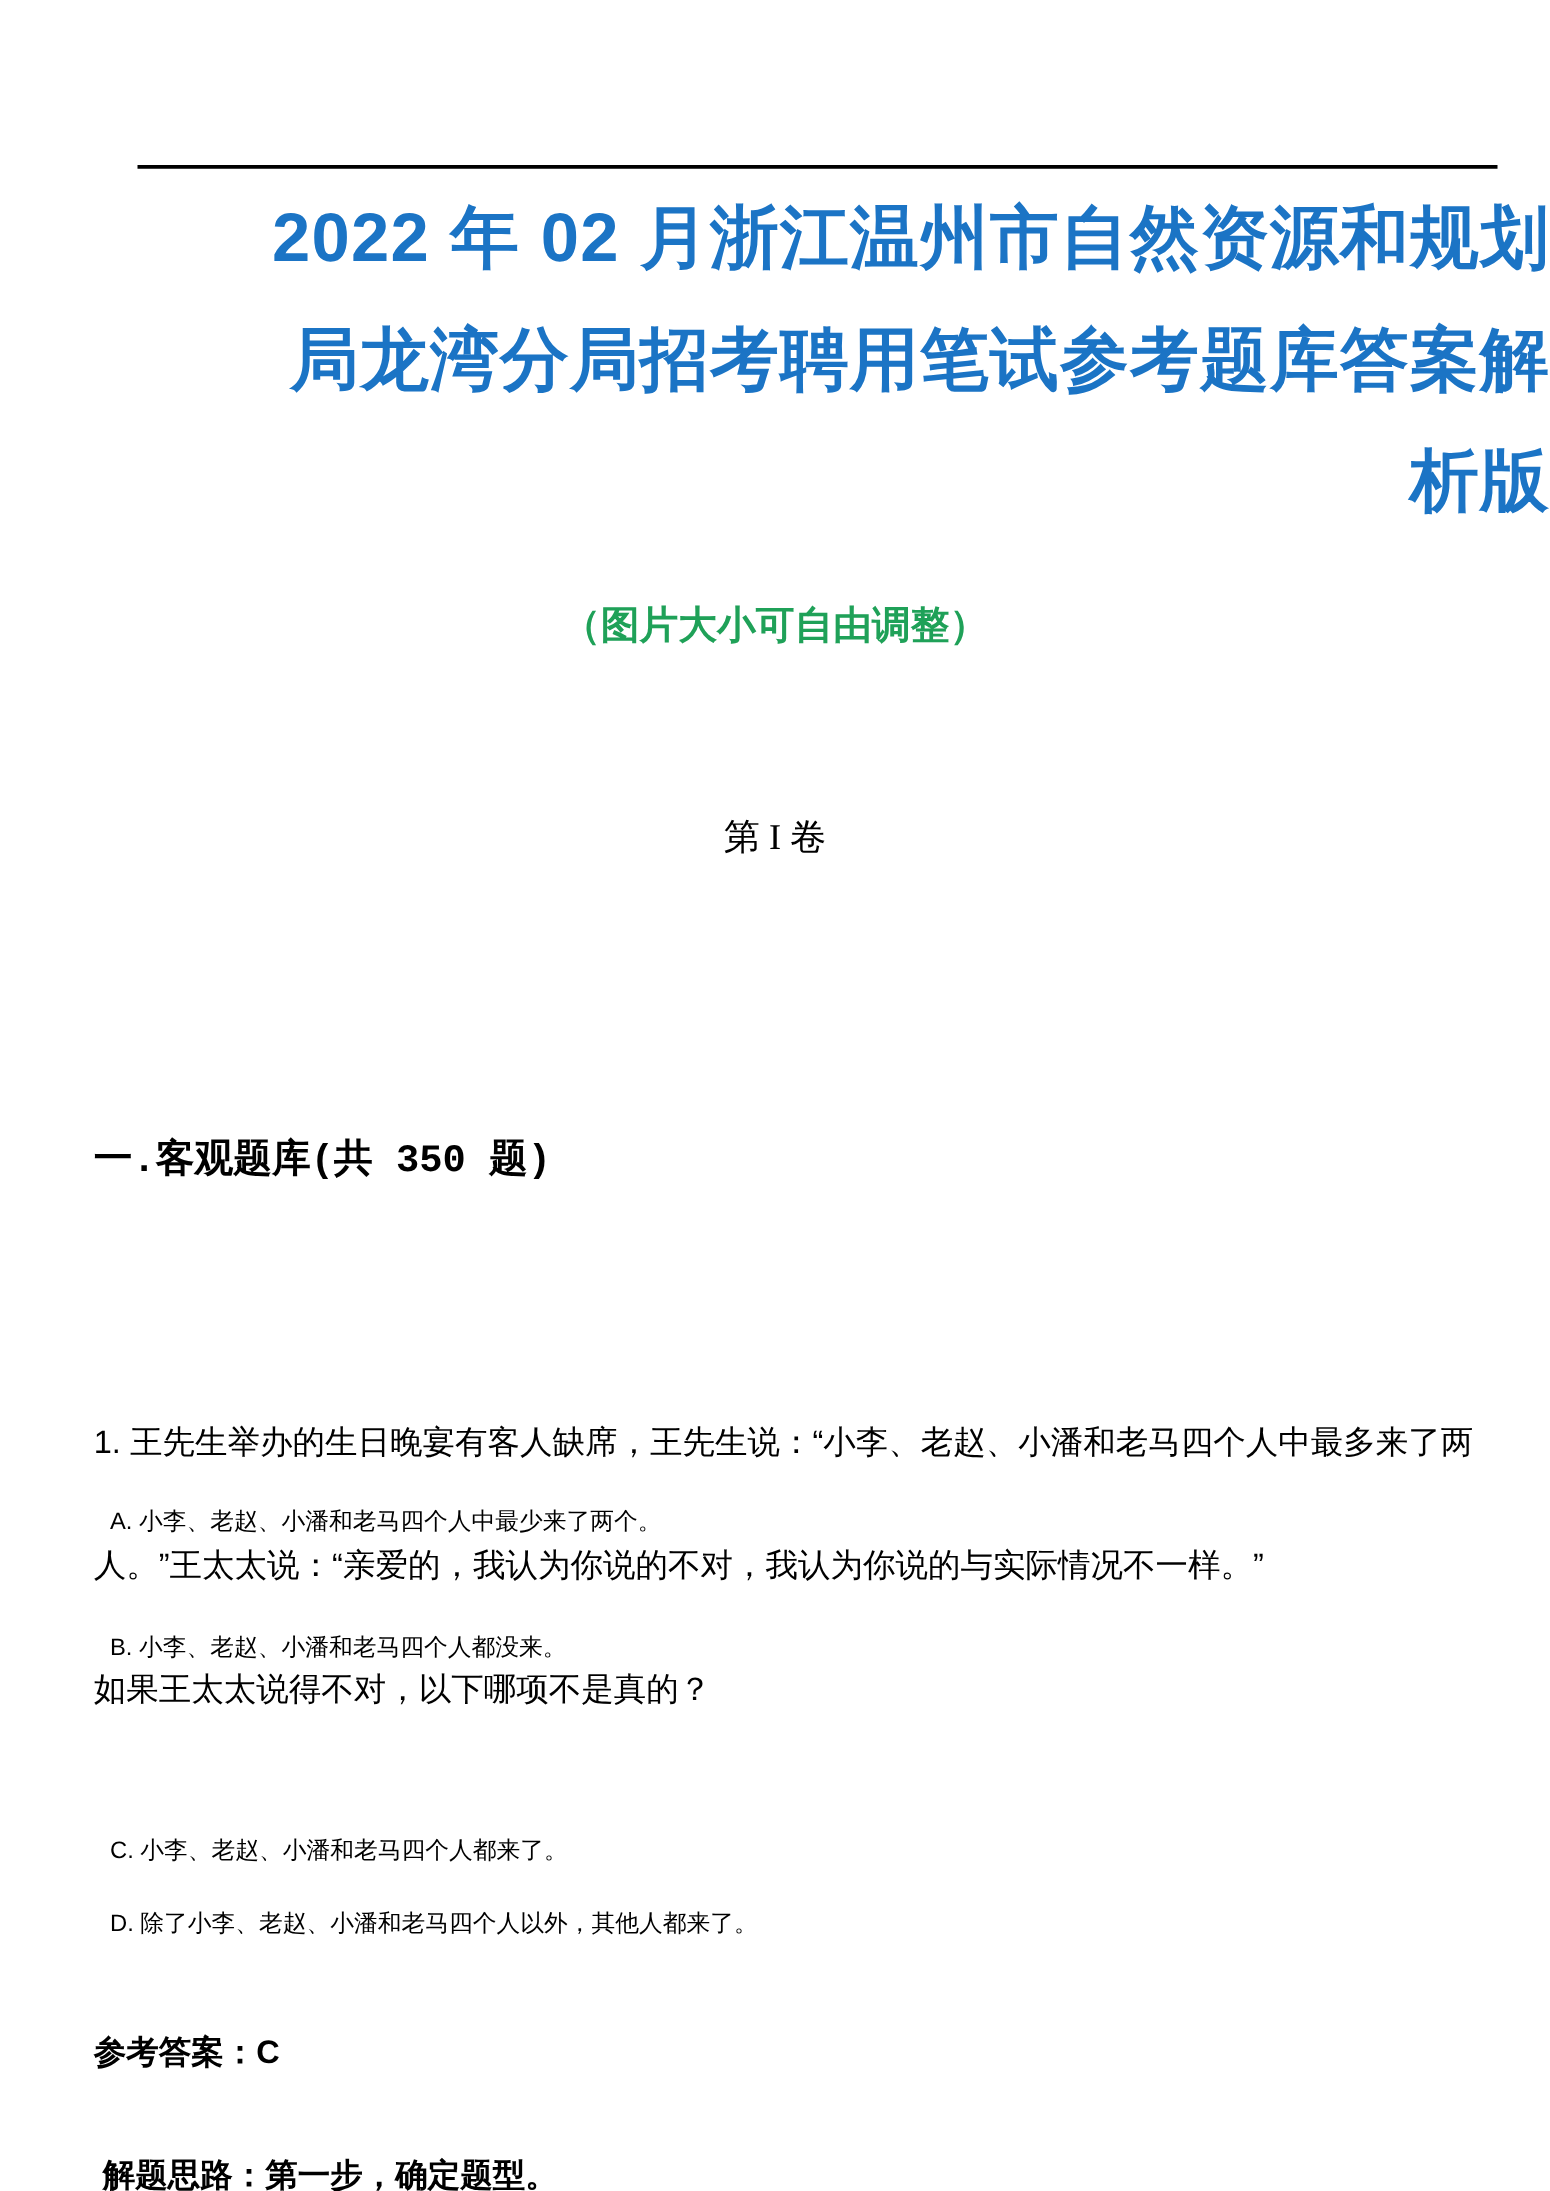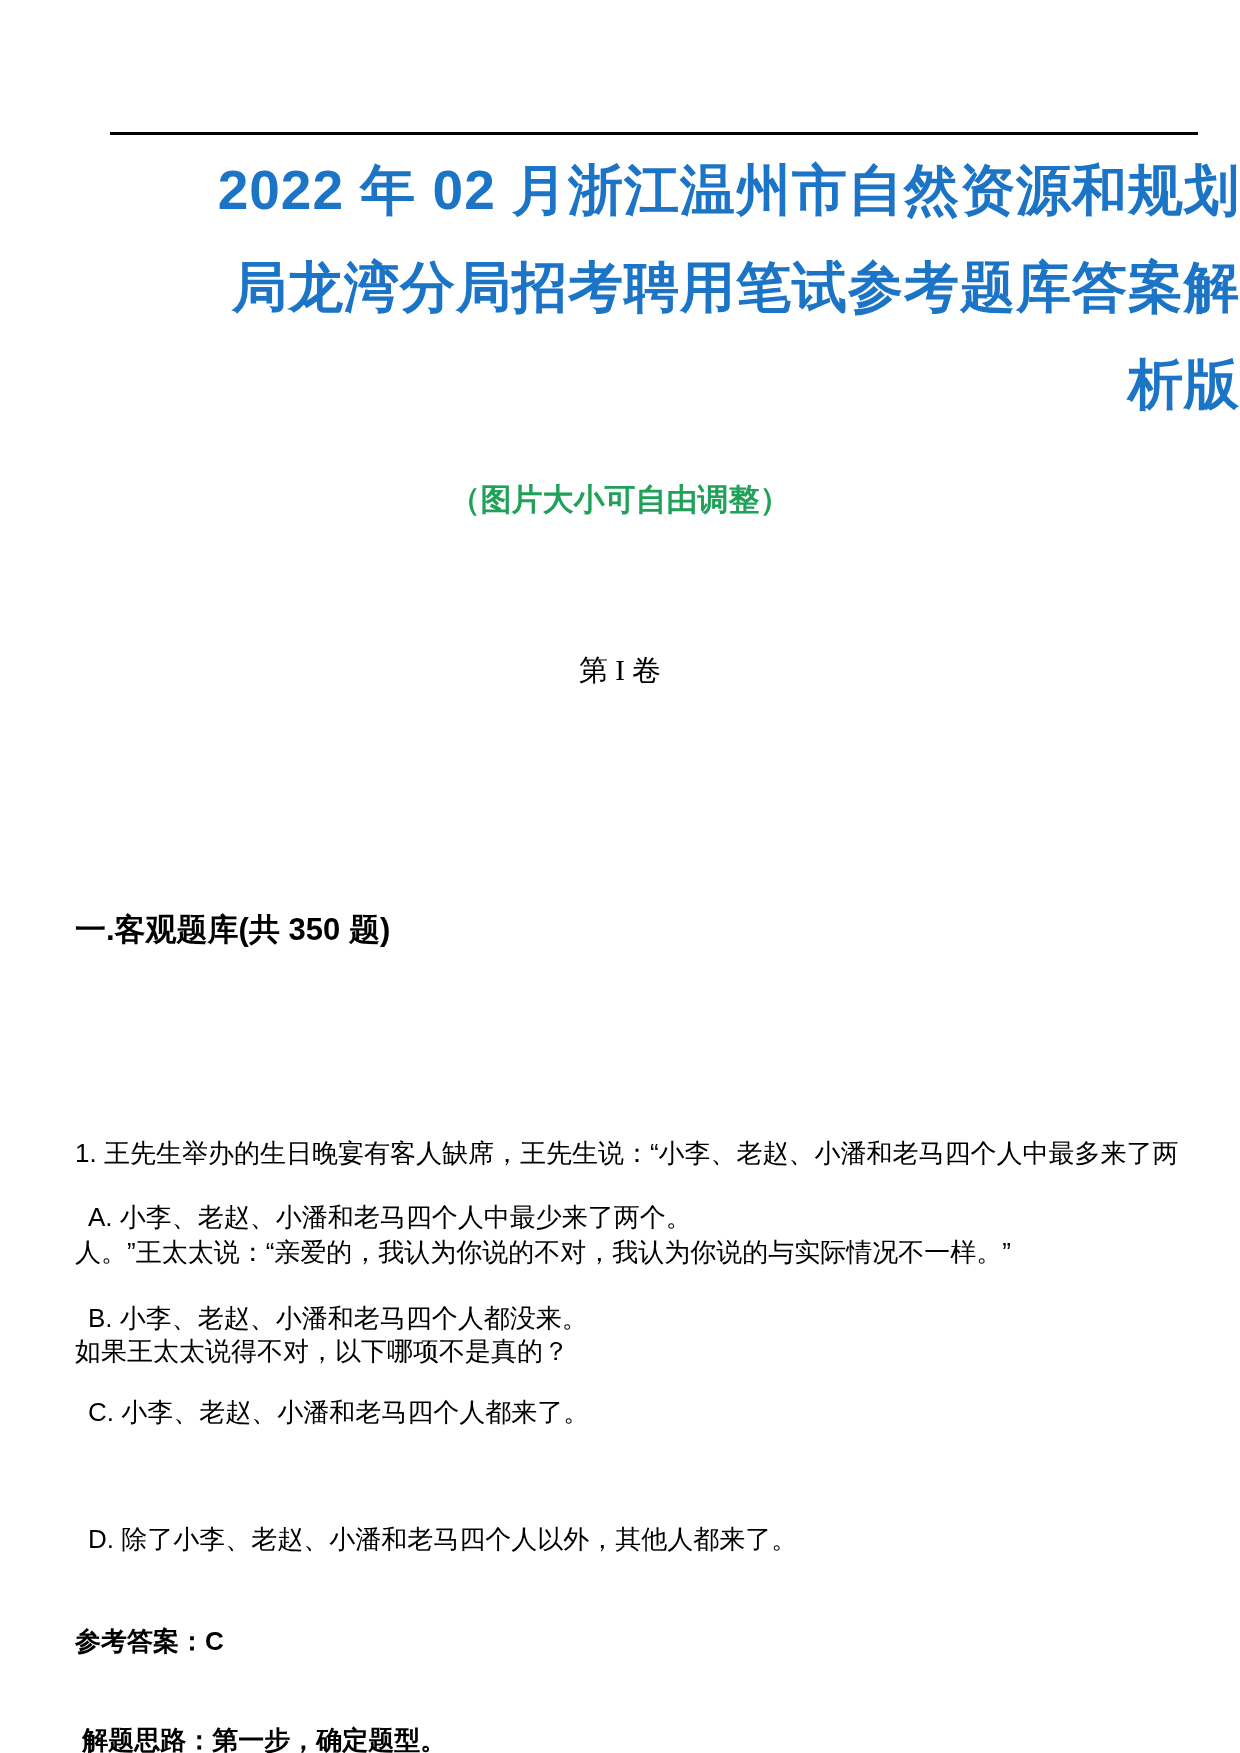--- a/index.html
+++ b/index.html
@@ -58,44 +58,44 @@
     font-family: "Liberation Serif", serif;
     color: #000000;
   }
   .section-heading {
     position: absolute;
     top: 912px;
     left: 75px;
     font-size: 31px;
     line-height: 36px;
     font-weight: bold;
-    font-family: Liberation Sans, sans-serif;
+    font-family: Liberation Mono, monospace;
     color: #000000;
   }
   .question-body {
     position: absolute;
     top: 1071px;
     left: 75px;
     width: 1110px;
     font-size: 26px;
     line-height: 33px;
     color: #000000;
     white-space: pre;
   }
   .option {
     position: absolute;
     left: 88px;
-    font-size: 26px;
+    font-size: 19px;
     line-height: 27px;
     color: #000000;
     white-space: pre;
   }
   .option-a { top: 1204px; }
   .option-b { top: 1305px; }
-  .option-c { top: 1399px; }
+  .option-c { top: 1467px; }
   .option-d { top: 1495px; margin-top: 31px; }
   .answer-block {
     position: absolute;
     top: 1559px;
     left: 75px;
     width: 1110px;
     font-size: 26px;
     line-height: 33px;
     font-weight: bold;
     color: #000000;

